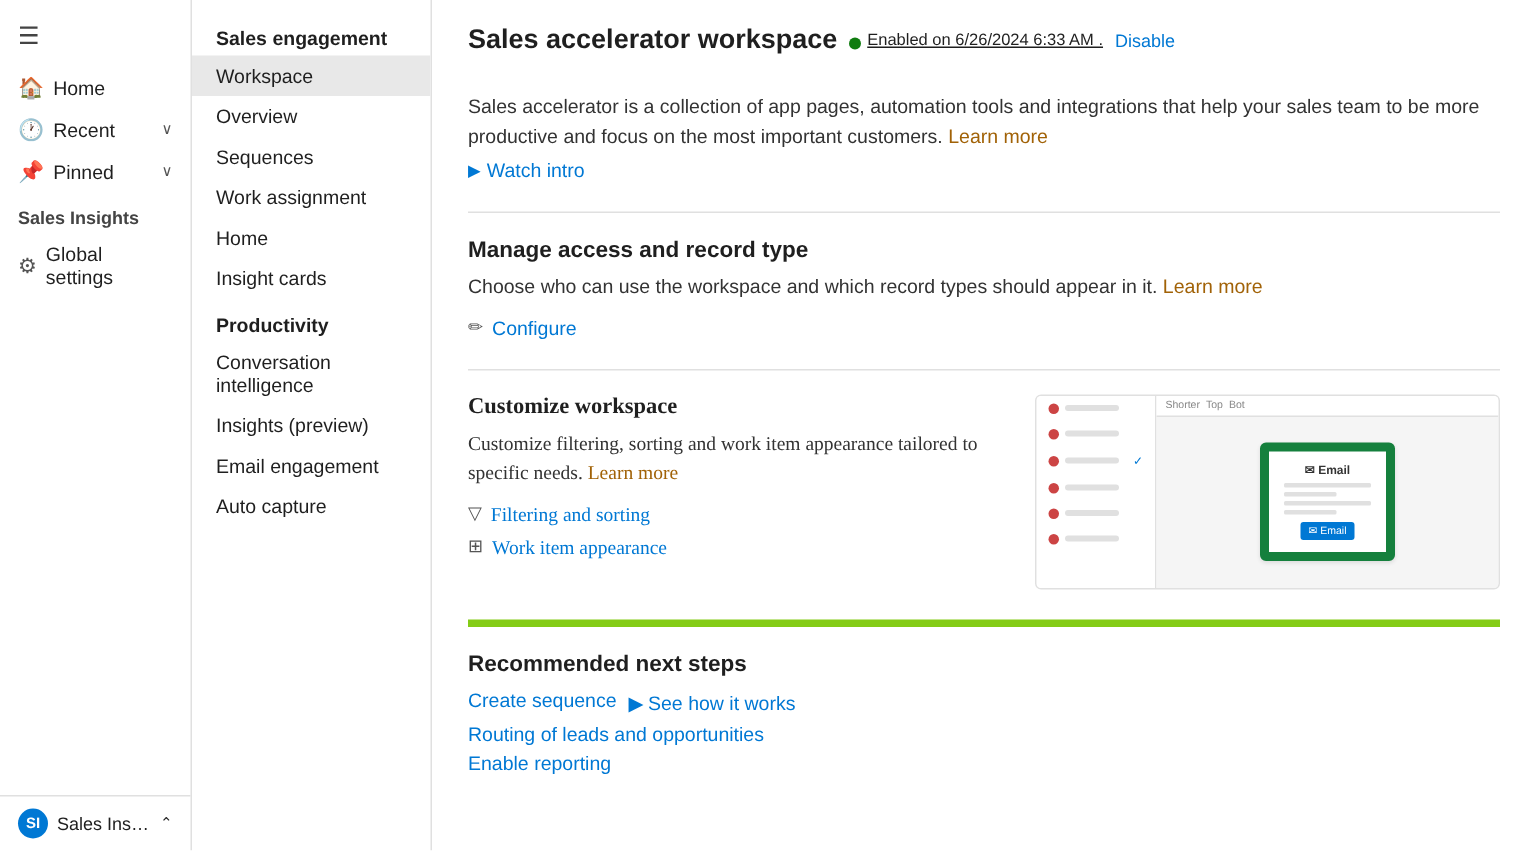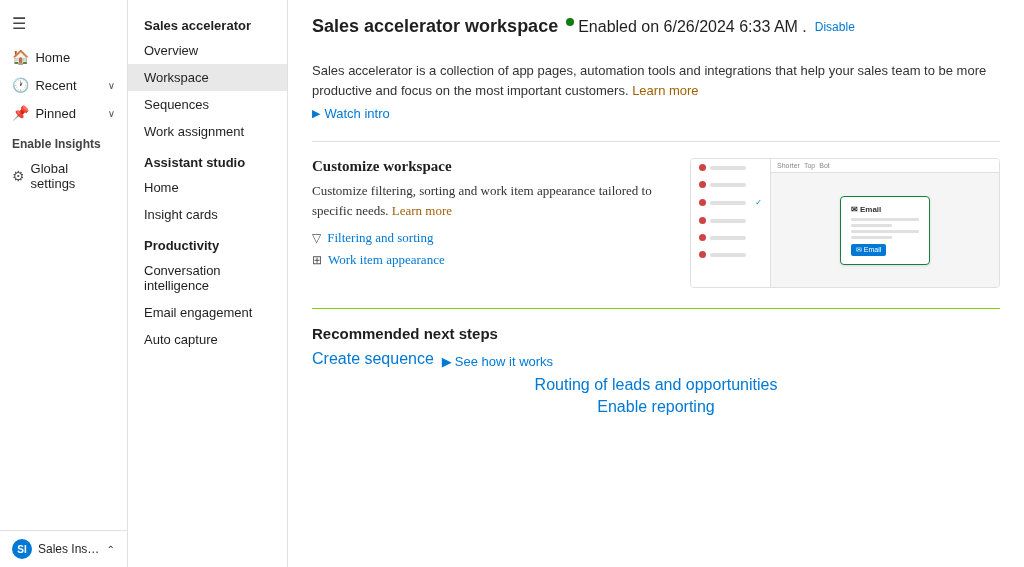--- a/index.html
+++ b/index.html
@@ -99,24 +99,25 @@
       gap: 8px;
       margin-bottom: 24px;
     }
     .page-title {
       font-size: 18px;
       font-weight: 600;
       color: #1f1f1f;
     }
     .status-badge {
       display: flex;
-      align-items: flex-start;
+      align-items: flex-end;
       gap: 4px;
-      font-size: 16px;
-      color: #1f1f1f;
+      font-size: 11px;
+      color: #1f1f1f;
+      text-decoration: underline;
     }
     .status-dot {
       width: 8px; height: 8px;
       background: #107c10;
       border-radius: 50%;
     }
     .disable-link {
       font-size: 12px;
       color: #0078d4;
       cursor: pointer;
@@ -220,27 +221,28 @@
     .preview-right {
       position: absolute;
       left: 80px; right: 0; top: 0; bottom: 0;
       background: #f5f5f5;
       display: flex;
       align-items: center;
       justify-content: center;
     }
     .preview-card {
       background: #fff;
-      border: 1px solid #15803d;
+      border: 6px solid #15803d;
       border-radius: 4px;
       padding: 8px 10px;
       width: 90px;
       font-size: 8px;
       color: #333;
       box-shadow: 0 1px 3px rgba(0,0,0,0.1);
+      text-align: center;
     }
     .preview-card-title { font-size: 8px; color: #333; margin-bottom: 4px; font-weight: 600; }
     .preview-card-line { height: 3px; background: #e0e0e0; border-radius: 1px; margin-bottom: 3px; }
     .preview-card-line.short { width: 60%; }
     .preview-card-btn {
       background: #0078d4;
       color: #fff;
       font-size: 7px;
       padding: 2px 5px;
       border-radius: 2px;
@@ -256,37 +258,36 @@
       display: flex;
       align-items: center;
       gap: 4px;
       padding: 0 6px;
       font-size: 7px;
       color: #888;
     }
 
     
     .recommended-steps {
-      border-top: 1px solid #84cc16;
+      border-top: 5px solid #84cc16;
       padding-top: 16px;
     }
     .steps-title {
       font-size: 15px;
       font-weight: 600;
       color: #1f1f1f;
       margin-bottom: 8px;
     }
     .step-link {
       display: block;
-      font-size: 16px;
+      font-size: 13px;
       color: #0078d4;
       cursor: pointer;
       margin-bottom: 4px;
       text-decoration: none;
-      text-align: center;
     }
     .step-row {
       display: flex;
       align-items: center;
       gap: 8px;
       margin-bottom: 4px;
     }
     .see-how {
       display: flex;
       align-items: center;
@@ -310,63 +311,65 @@
     <span class="icon">🕐</span>
     <span>Recent</span>
     <span class="chevron">∨</span>
   </div>
   <div class="nav-item">
     <span class="icon">📌</span>
     <span>Pinned</span>
     <span class="chevron">∨</span>
   </div>
 
-  <div class="nav-section-label">Enable Insights</div>
+  <div class="nav-section-label">Sales Insights</div>
 
   <div class="nav-item">
     <span class="icon">⚙</span>
     <span>Global settings</span>
   </div>
 
   <div class="nav-bottom">
     <div class="nav-bottom-avatar">SI</div>
     <span style="flex:1; overflow:hidden; text-overflow:ellipsis; white-space:nowrap;">Sales Insights sett...</span>
     <span style="font-size:10px;">⌃</span>
   </div>
 </nav>
 
 <aside class="sidebar">
-  <div class="sidebar-section-label">Sales accelerator</div>
-
-  <div class="sidebar-item">
-    <span>Overview</span>
-  </div>
+  <div class="sidebar-section-label">Sales engagement</div>
+
   <div class="sidebar-item active">
     <span>Workspace</span>
   </div>
   <div class="sidebar-item">
+    <span>Overview</span>
+  </div>
+  <div class="sidebar-item">
     <span>Sequences</span>
   </div>
   <div class="sidebar-item">
     <span>Work assignment</span>
   </div>
 
-  <div class="sidebar-section-label">Assistant studio</div>
 
   <div class="sidebar-item">
     <span>Home</span>
   </div>
   <div class="sidebar-item">
     <span>Insight cards</span>
   </div>
 
   <div class="sidebar-section-label">Productivity</div>
 
   <div class="sidebar-item">
     <span>Conversation intelligence</span>
+  </div>
+  <div class="sidebar-item">
+    <span>Insights (preview)</span>
   </div>
   <div class="sidebar-item">
     <span>Email engagement</span>
   </div>
   <div class="sidebar-item">
     <span>Auto capture</span>
   </div>
 </aside>
 
 <main class="main">
@@ -383,20 +386,31 @@
   <p class="page-description">
     <span>Sales accelerator is a collection of app pages, automation tools and integrations that help your sales team to be more productive and focus on the most important customers.</span>
     <a class="learn-more"> <span>Learn more</span></a>
   </p>
 
   <div class="watch-intro">
     <span class="play-icon">▶</span>
     <span>Watch intro</span>
   </div>
 
+  <div class="section">
+    <div class="section-title">Manage access and record type</div>
+    <p class="section-desc">
+      <span>Choose who can use the workspace and which record types should appear in it.</span>
+      <a class="learn-more"> <span>Learn more</span></a>
+    </p>
+    <div class="action-row">
+      <span class="action-icon">✏</span>
+      <span>Configure</span>
+    </div>
+  </div>
 
   <div class="section">
     <div class="customize-section">
       <div class="customize-content">
         <div class="section-title">Customize workspace</div>
         <p class="section-desc">
           <span>Customize filtering, sorting and work item appearance tailored to specific needs.</span>
           <a class="learn-more"> <span>Learn more</span></a>
         </p>
         <div class="action-row">

